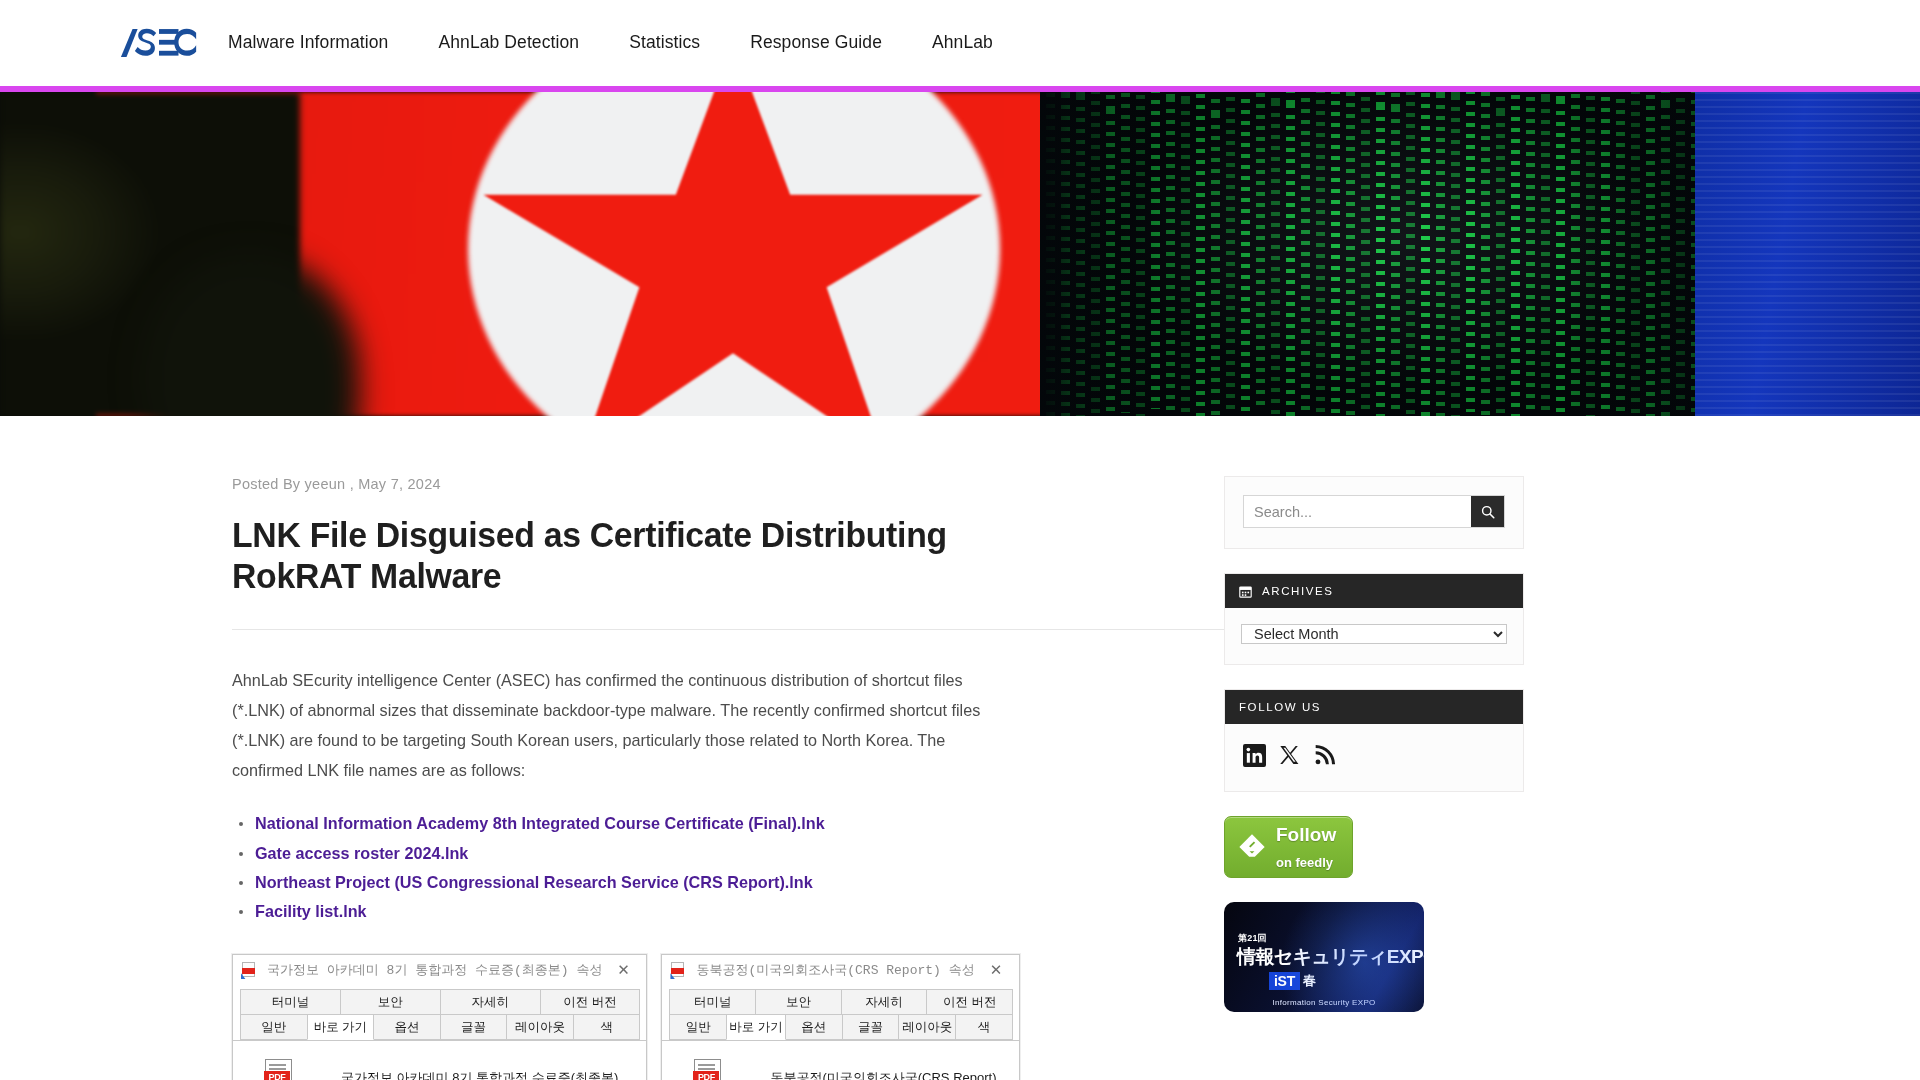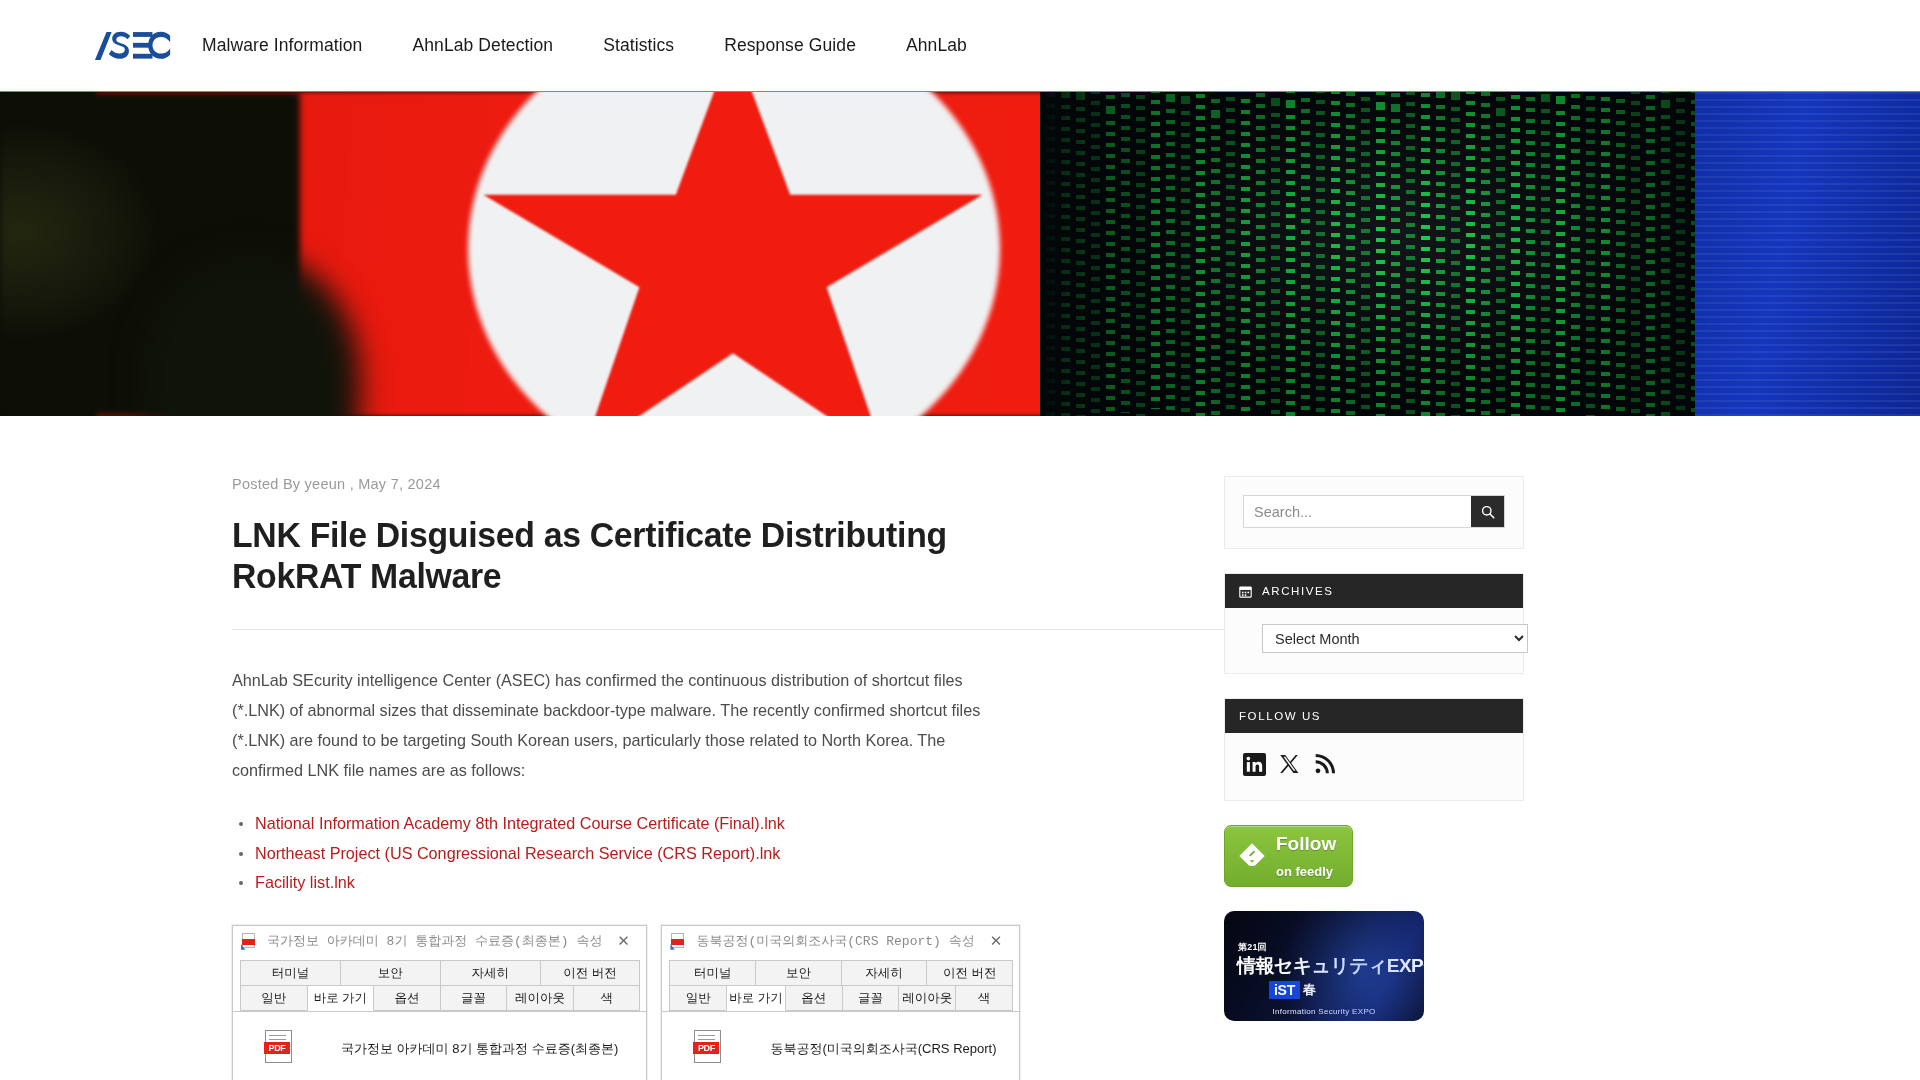--- a/index.html
+++ b/index.html
@@ -12,22 +12,22 @@
     font-family: "Liberation Sans", "DejaVu Sans", sans-serif;
     -webkit-font-smoothing: antialiased;
   }
 
   
   .site-header {
     height: 92px;
     background: #ffffff;
     display: flex;
     align-items: center;
-    padding-left: 94px;
-    border-bottom: 1px solid #d946ef;
+    padding-left: 120px;
+    border-bottom: 6px solid #d946ef;
     position: relative;
     z-index: 5;
   }
   .brand-logo {
     width: 78px; height: 36px;
     display: flex; align-items: center;
     margin-right: 30px;
     cursor: pointer;
   }
   .brand-logo svg { display: block; }
@@ -178,24 +178,25 @@
   }
 
   .post-list {
     margin: 0 0 30px 0;
     padding-left: 23px;
     list-style: none;
   }
   .post-list li {
     font-size: 16.2px;
     line-height: 1.55;
-    color: #b91c1c;
+    color: #4c1d95;
     margin-bottom: 4px;
     position: relative;
     padding-left: 0;
+    font-weight: bold;
   }
   .post-list li::before {
     content: "";
     position: absolute;
     left: -16px; top: 11px;
     width: 4px; height: 4px;
     border-radius: 50%;
     background: #666;
   }
 
@@ -375,29 +376,28 @@
   }
   .widget-card {
     border: 1px solid #eceaea;
     background: #fcfcfc;
     margin-bottom: 24px;
   }
   .widget-card-body { padding: 16px 16px 20px; }
 
   .archive-select {
     width: 100%;
-    height: 29px;
+    height: 20px;
     border: 1px solid #c8c8c8;
     background: #fff;
     font-size: 14.5px;
     color: #2b2b2b;
     padding: 0 8px;
     font-family: inherit;
     cursor: pointer;
-    margin-left: 21px;
   }
 
   .social-row {
     display: flex;
     align-items: center;
     gap: 12px;
     padding: 4px 2px;
   }
   .social-ico { cursor: pointer; display:flex; }
 
@@ -563,20 +563,21 @@
       <span>Posted By yeeun , May 7, 2024</span>
     </div>
 
     <h1 class="post-title">LNK File Disguised as Certificate Distributing RokRAT Malware</h1>
     <hr class="title-rule">
 
     <p class="post-para">AhnLab SEcurity intelligence Center (ASEC) has confirmed the continuous distribution of shortcut files (*.LNK) of abnormal sizes that disseminate backdoor-type malware. The recently confirmed shortcut files (*.LNK) are found to be targeting South Korean users, particularly those related to North Korea. The confirmed LNK file names are as follows:</p>
 
     <ul class="post-list">
       <li>National Information Academy 8th Integrated Course Certificate (Final).lnk</li>
+      <li>Gate access roster 2024.lnk</li>
       <li>Northeast Project (US Congressional Research Service (CRS Report).lnk</li>
       <li>Facility list.lnk</li>
     </ul>
 
     <div class="figure-row">
 
       <div class="win-dialog">
         <div class="win-titlebar">
           <span class="win-icon-pdf">
             <span class="doc"></span>

